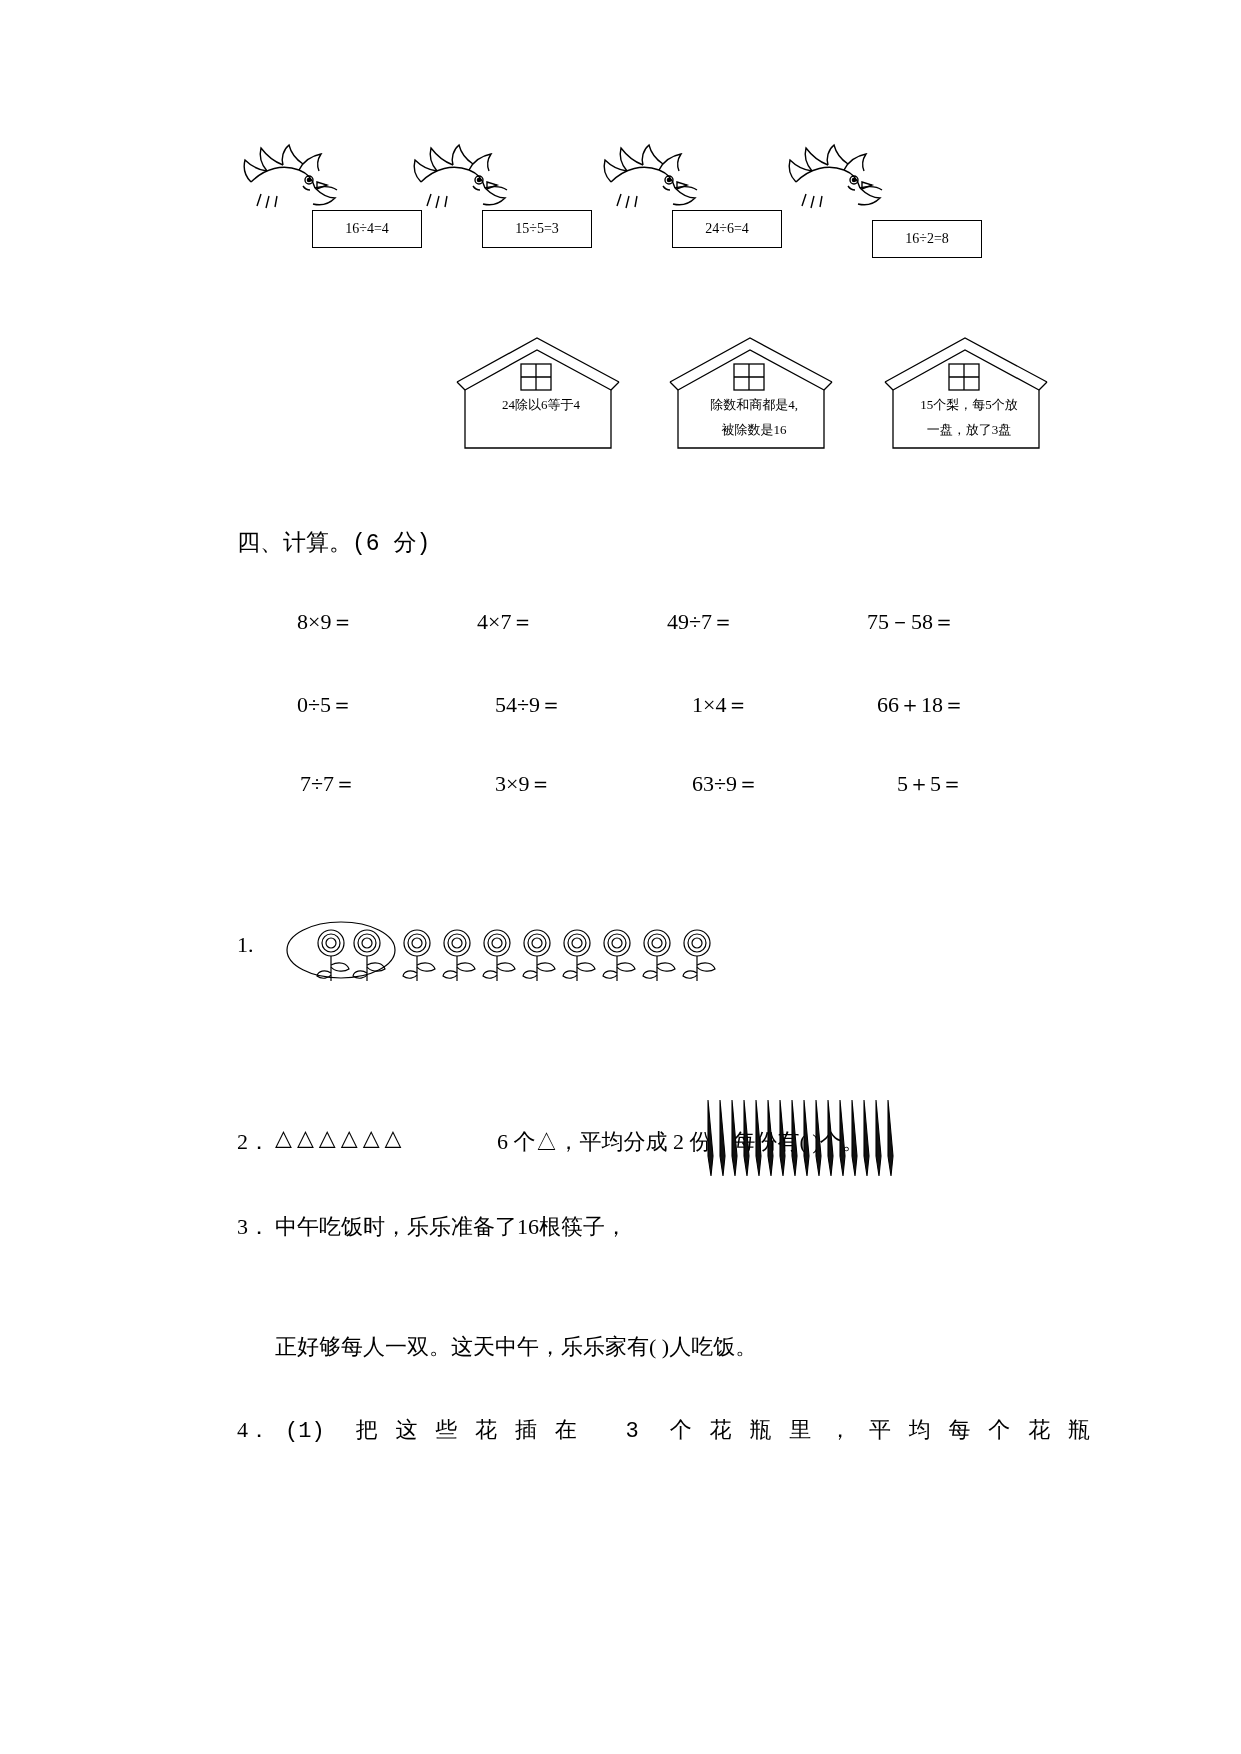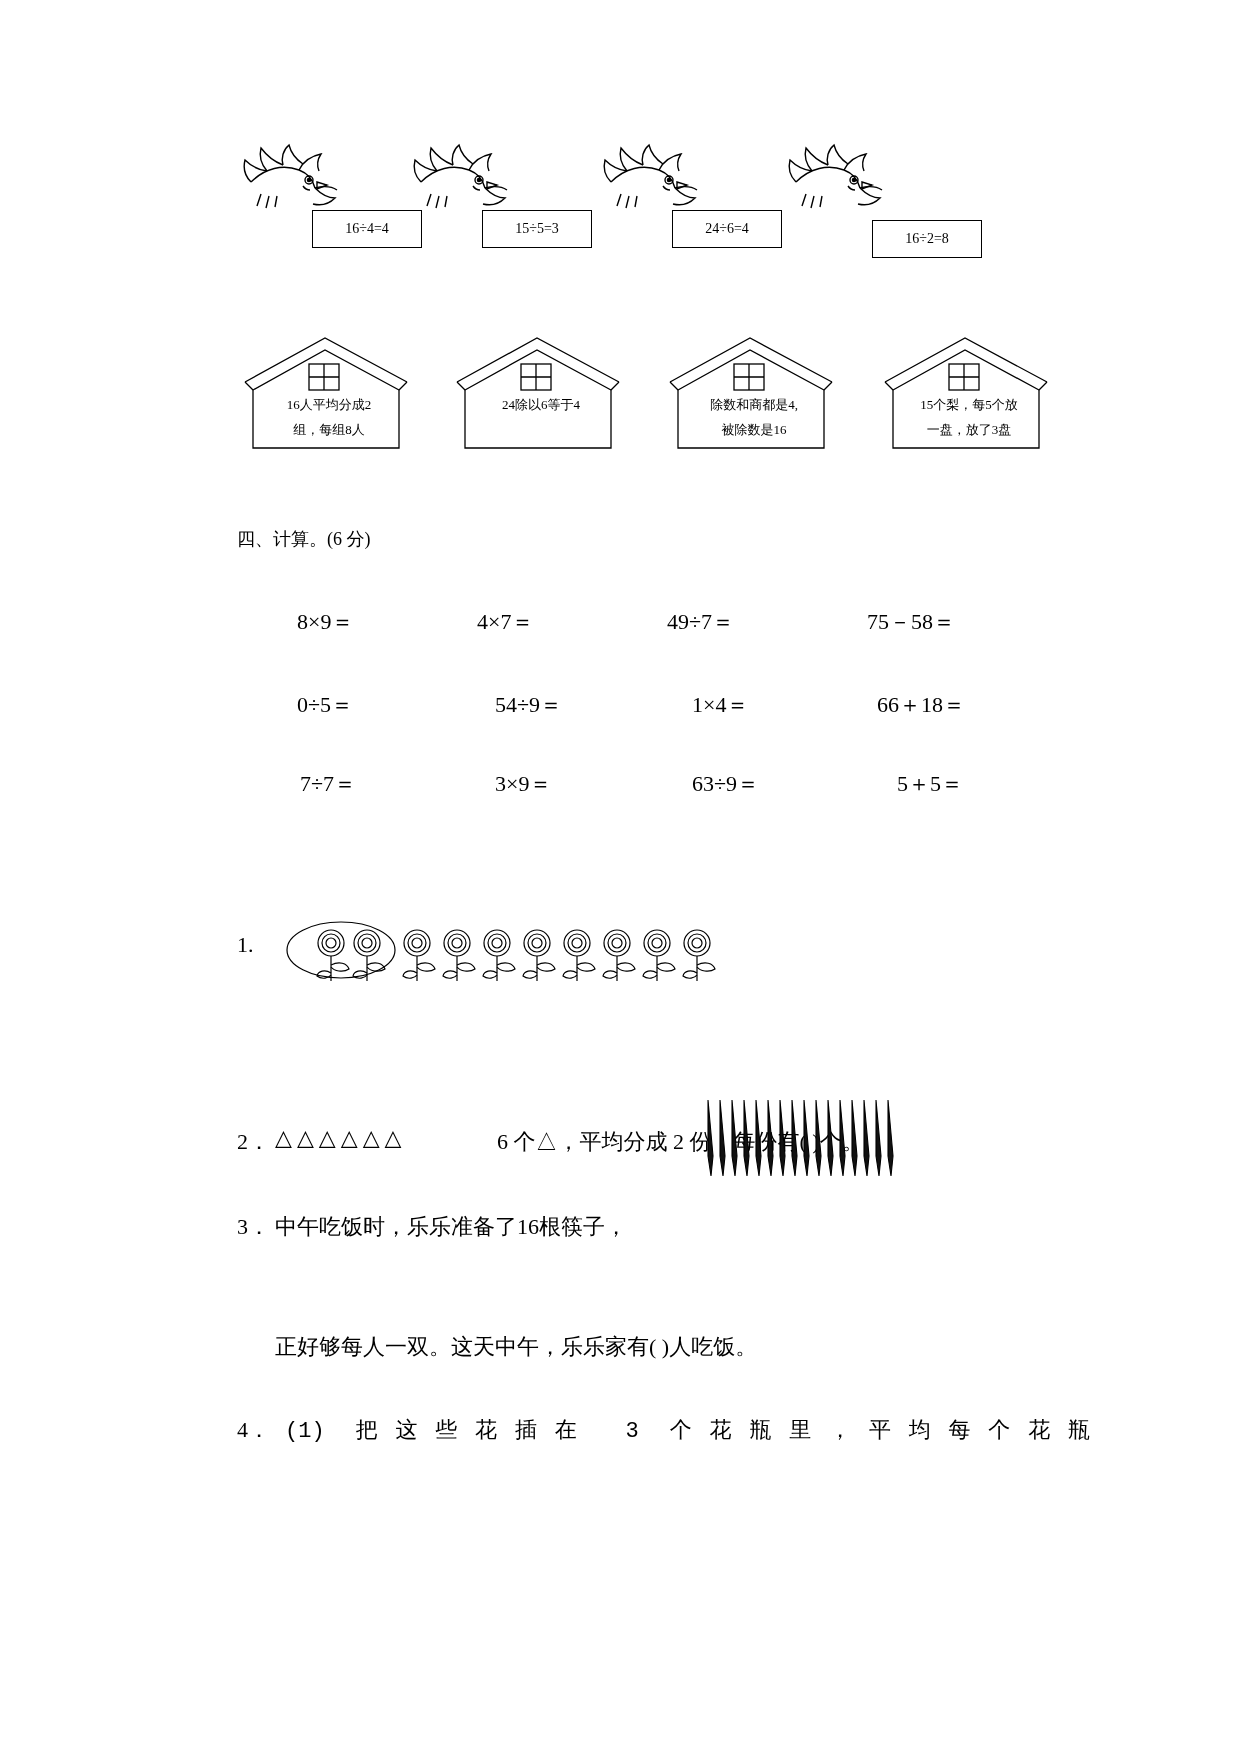--- a/index.html
+++ b/index.html
@@ -83,22 +83,22 @@
     line-height: 25px;
     text-align: center;
     font-family: "Liberation Serif", serif;
     color: #000;
     padding: 0 4px;
   }
 
   
   .sec-title {
     position: absolute;
-    font-size: 18px;
-    font-family: Liberation Serif, serif;
+    font-size: 23px;
+    font-family: Liberation Mono, monospace;
     white-space: nowrap;
   }
   .calc-item {
     position: absolute;
     font-size: 22px;
     font-family: "Liberation Serif", serif;
     white-space: nowrap;
   }
   .body-line {
     position: absolute;
@@ -222,36 +222,20 @@
           <path d="M66 44 C68 47 70 48 73 48"></path>
         </g>
       </svg>
       <div class="eq-box" style="left:90px;top:78px;">16÷2=8</div>
     </div>
 
   </div>
 
   <div class="house-row">
 
-    <div class="house-unit" style="left:0px;">
-      <svg class="house-svg" width="180" height="125" viewBox="0 0 180 125">
-        <g fill="none" stroke="#000" stroke-width="1.3">
-          <path d="M8 52 L88 8 L170 52"></path>
-          <path d="M16 60 L88 20 L162 60"></path>
-          <path d="M8 52 L16 60 M170 52 L162 60"></path>
-          <rect x="72" y="34" width="30" height="26"></rect>
-          <path d="M87 34 L87 60 M72 47 L102 47"></path>
-          <path d="M16 60 L16 118 L162 118 L162 60"></path>
-        </g>
-      </svg>
-      <div class="house-text">
-        <div>16人平均分成2</div>
-        <div>组，每组8人</div>
-      </div>
-    </div>
 
     <div class="house-unit" style="left:212px;">
       <svg class="house-svg" width="180" height="125" viewBox="0 0 180 125">
         <g fill="none" stroke="#000" stroke-width="1.3">
           <path d="M8 52 L88 8 L170 52"></path>
           <path d="M16 60 L88 20 L162 60"></path>
           <path d="M8 52 L16 60 M170 52 L162 60"></path>
           <rect x="72" y="34" width="30" height="26"></rect>
           <path d="M87 34 L87 60 M72 47 L102 47"></path>
           <path d="M16 60 L16 118 L162 118 L162 60"></path>

